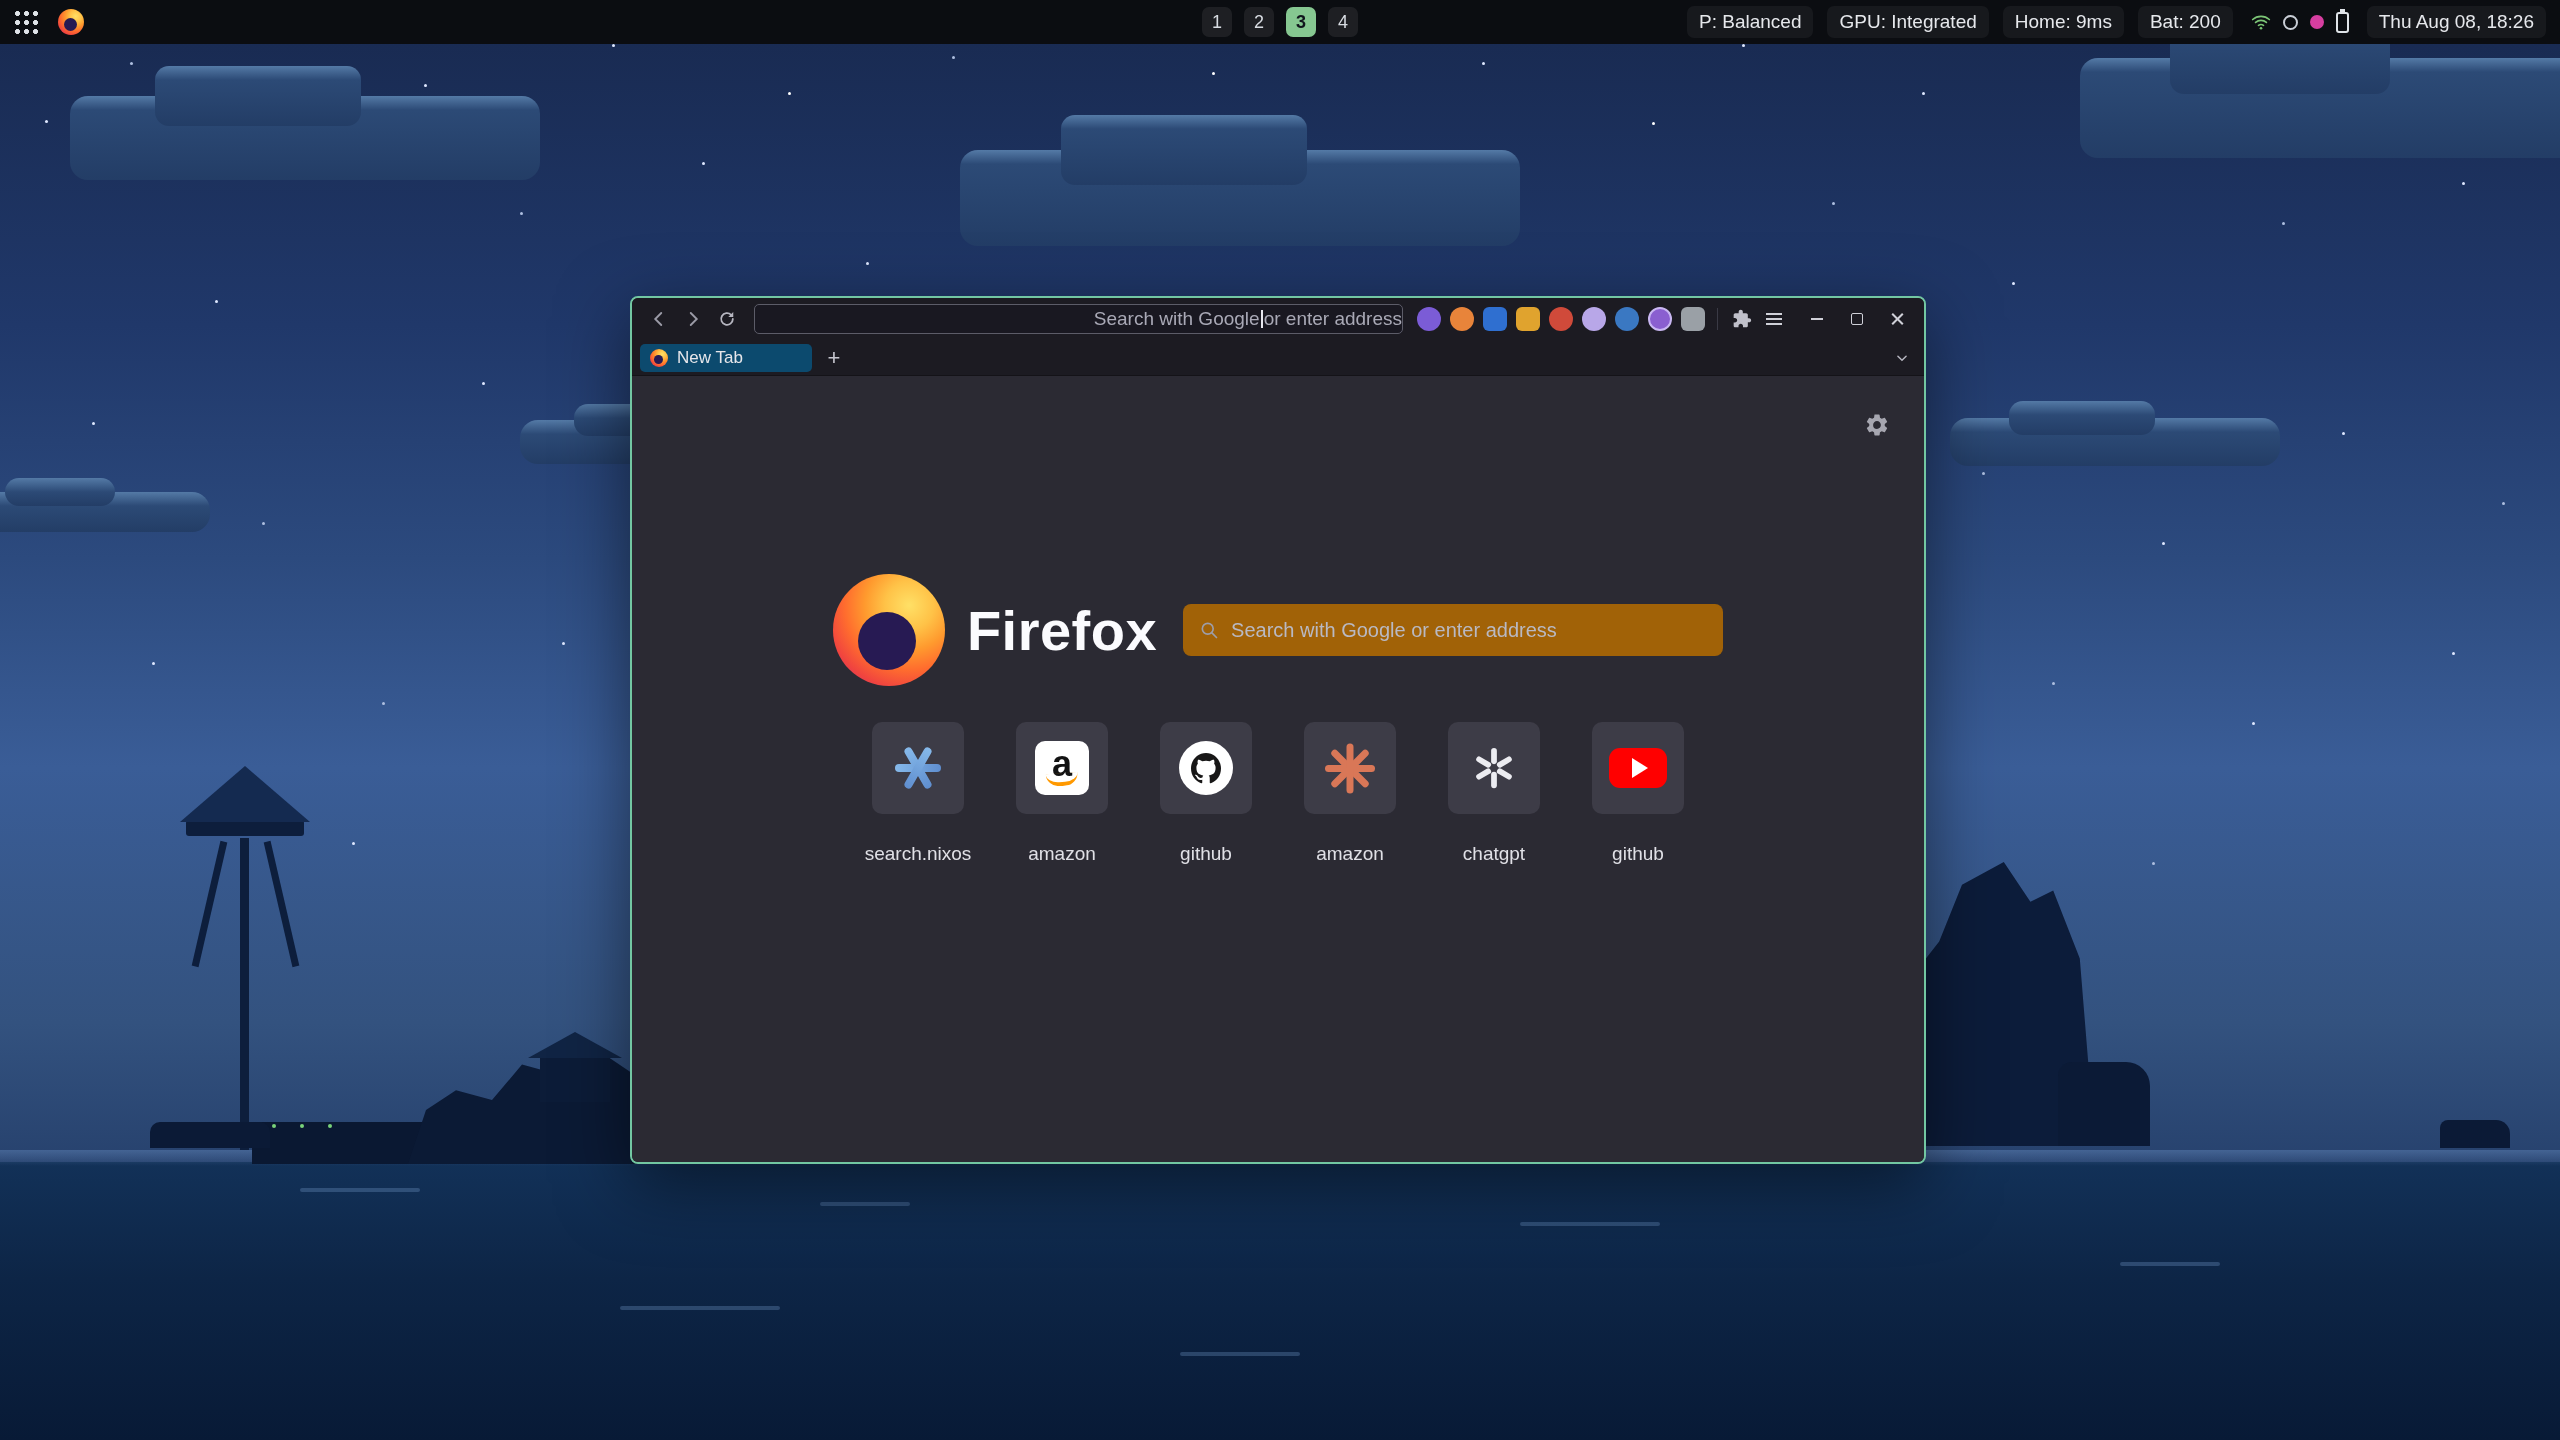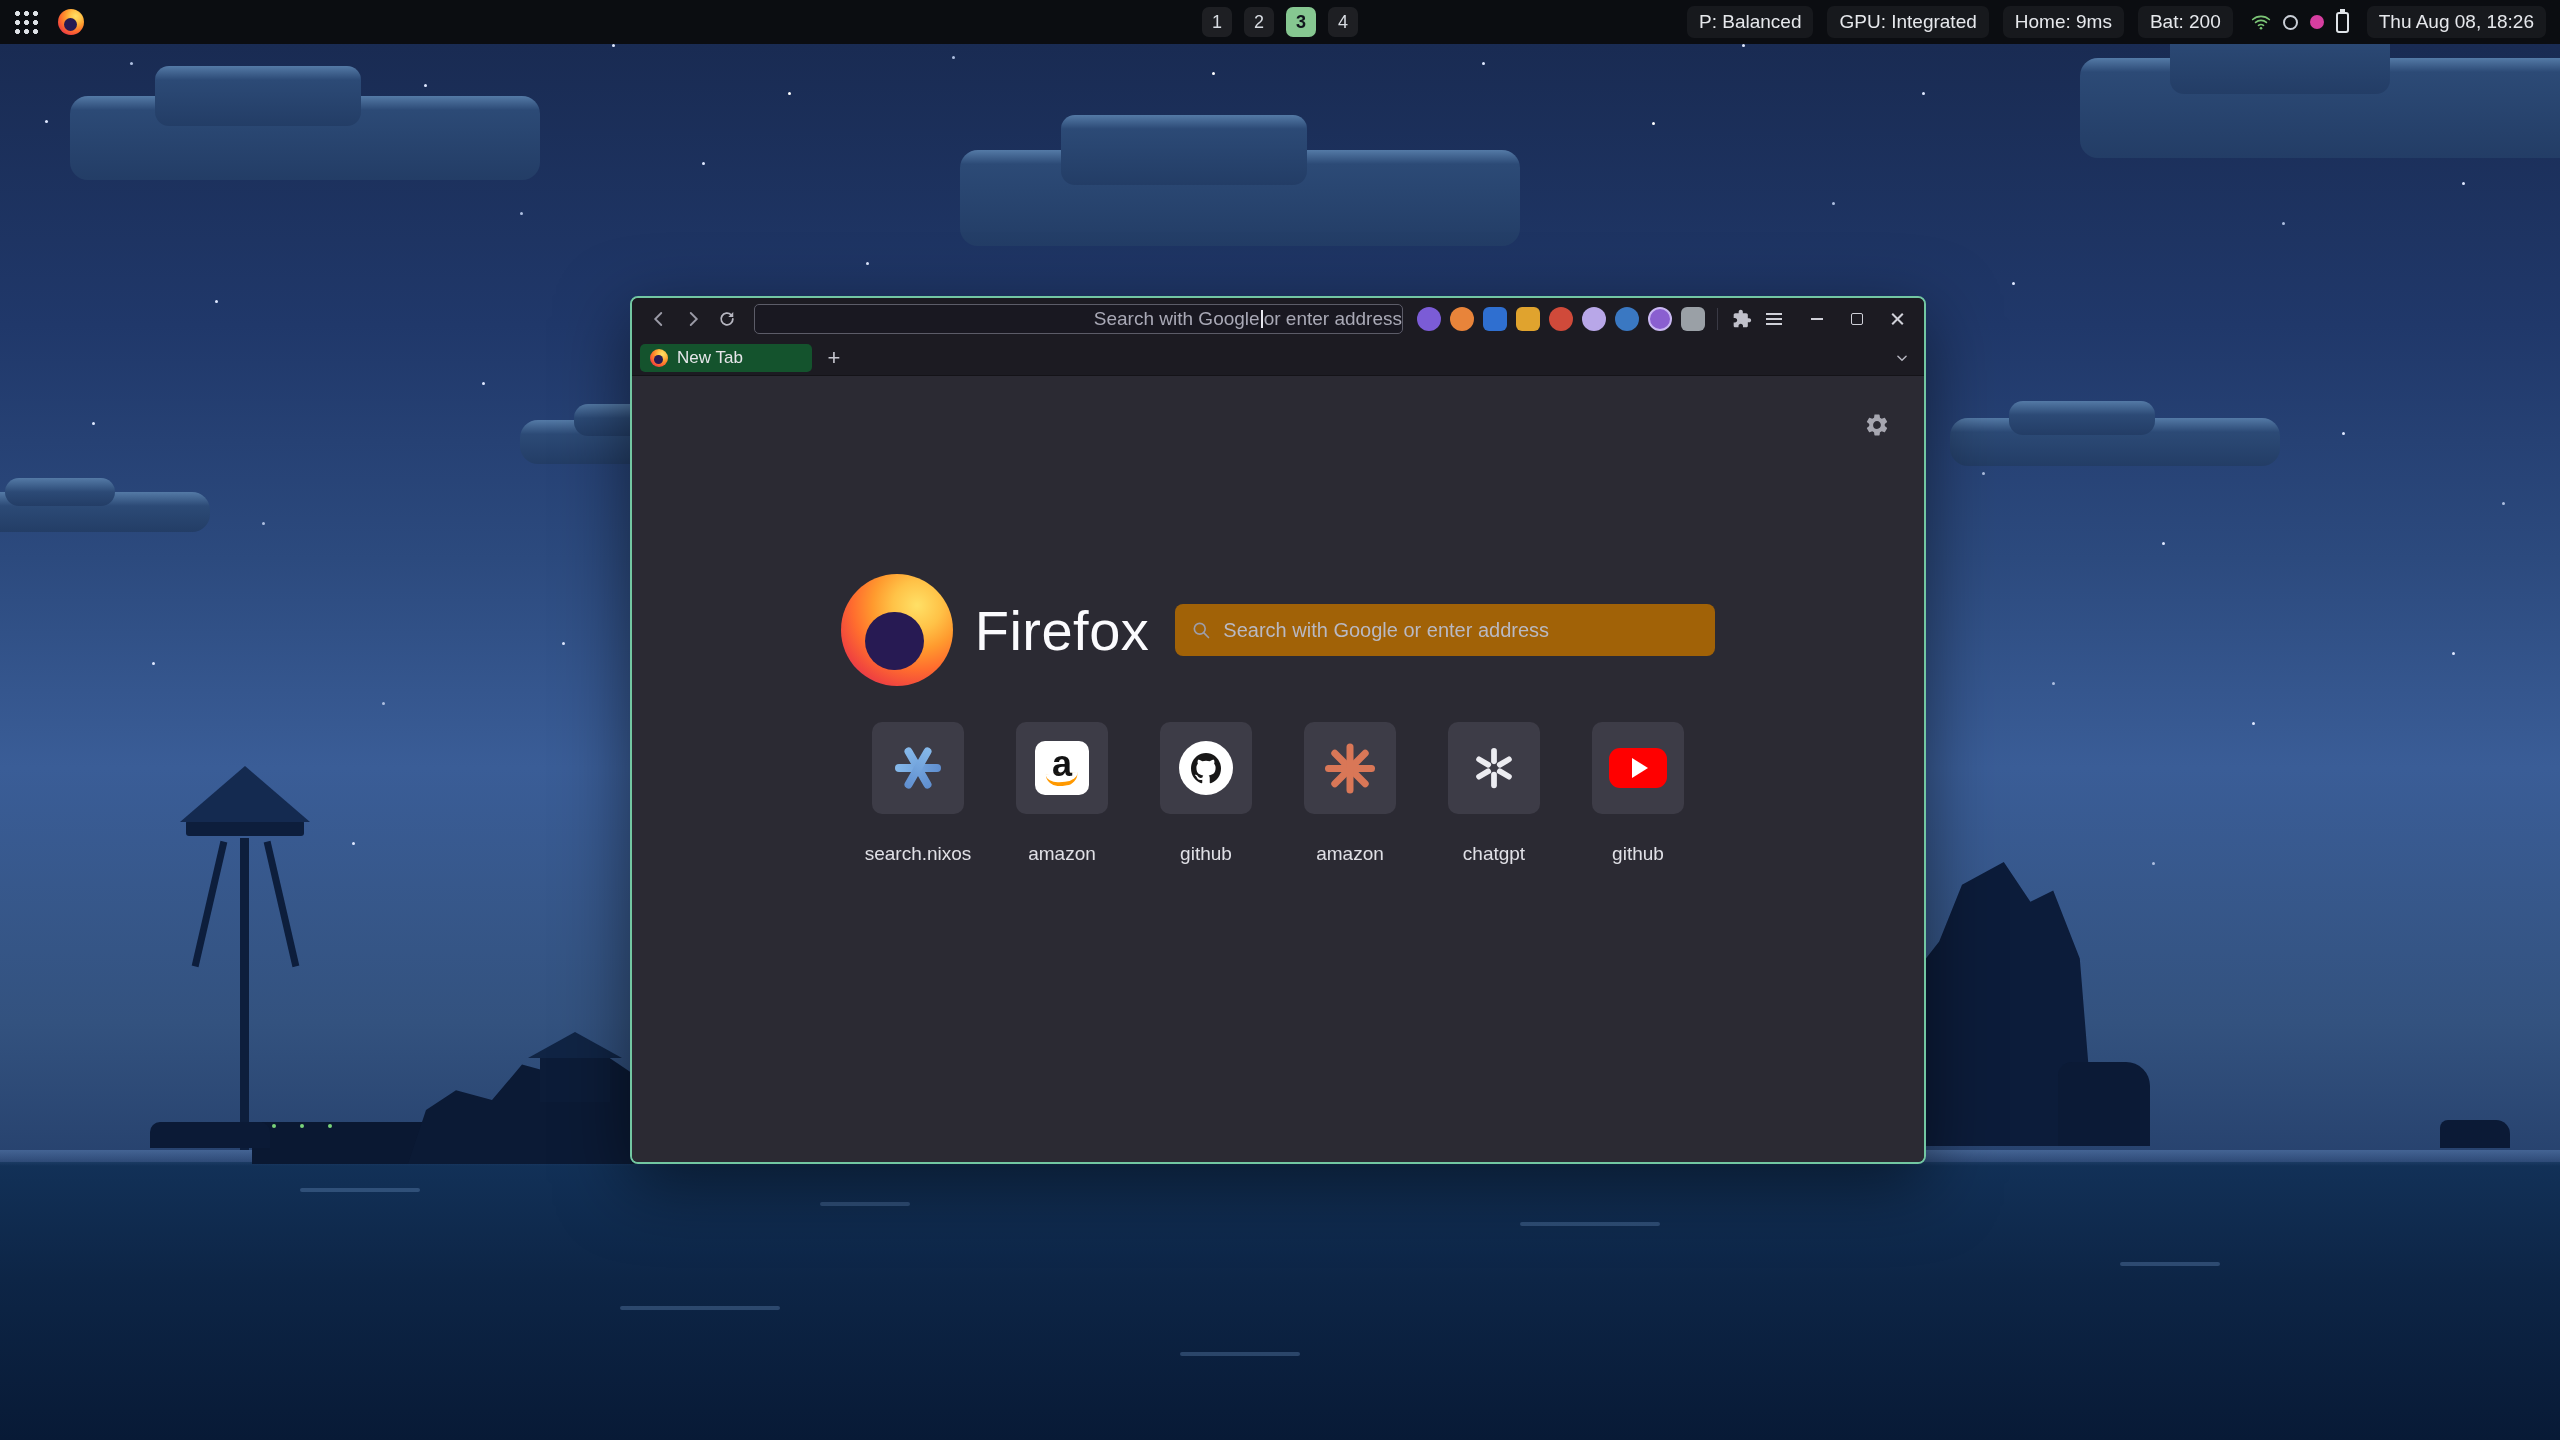--- a/index.html
+++ b/index.html
@@ -112,31 +112,31 @@
   .win-controls { display:flex; align-items:center; gap:6px; margin-left:10px; }
   .wc { width:34px; height:26px; display:flex; align-items:center; justify-content:center;
         border-radius:4px; cursor:pointer; position:relative; }
   .wc-min::before { content:""; width:12px; height:2px; background:#cfd0d8; }
   .wc-max::before { content:""; width:10px; height:10px; border:1.5px solid #cfd0d8; border-radius:2px; }
   .wc-close::before, .wc-close::after { content:""; position:absolute; width:15px; height:2px; background:#cfd0d8; }
   .wc-close::before { transform:rotate(45deg); } .wc-close::after { transform:rotate(-45deg); }
 
   .tabbar { height:36px; flex:0 0 36px; background:#1c1b22; display:flex; align-items:center;
             padding:0 8px; gap:8px; border-bottom:1px solid #141318; }
-  .tab { height:28px; width:172px; background:#14532d; border-radius:5px; display:flex; align-items:center;
+  .tab { height:28px; width:172px; background:#0c4a6e; border-radius:5px; display:flex; align-items:center;
          gap:9px; padding:0 10px; color:#e6e6ea; font-size:17px; cursor:pointer; }
   .newtab-btn { width:28px; height:28px; display:flex; align-items:center; justify-content:center;
                 color:#c6c6cf; font-size:22px; border-radius:4px; cursor:pointer; }
   .tab-overflow { margin-left:auto; width:28px; height:28px; display:flex; align-items:center;
                   justify-content:center; cursor:pointer; }
 
   .content { flex:1; position:relative; background:#2b2a33; display:flex; flex-direction:column; align-items:center; }
   .gear { position:absolute; top:36px; right:34px; cursor:pointer; }
   .hero { display:flex; align-items:center; margin-top:198px; }
-  .brand { font-size:56px; font-weight:400; color:#fbfbfe; letter-spacing:.5px; margin-left:22px; }
+  .brand { font-size:56px; font-weight:700; color:#fbfbfe; letter-spacing:.5px; margin-left:22px; }
   .search { width:540px; height:52px; margin-left:26px; background:#a16207; border-radius:8px;
             display:flex; align-items:center; padding:0 16px; gap:12px; cursor:text; }
   .search input { flex:1; background:transparent; border:none; outline:none; color:#e2e2e8; font-size:20px;
                   font-family:"Liberation Sans", sans-serif; }
   .search input::placeholder { color:#b9b9c3; }
 
   .tiles { display:flex; gap:52px; margin-top:36px; }
   .tile { width:92px; display:flex; flex-direction:column; align-items:center; gap:14px; cursor:pointer; }
   .tile-box { width:92px; height:92px; background:#3d3c47; border-radius:10px;
               display:flex; align-items:center; justify-content:center; }

